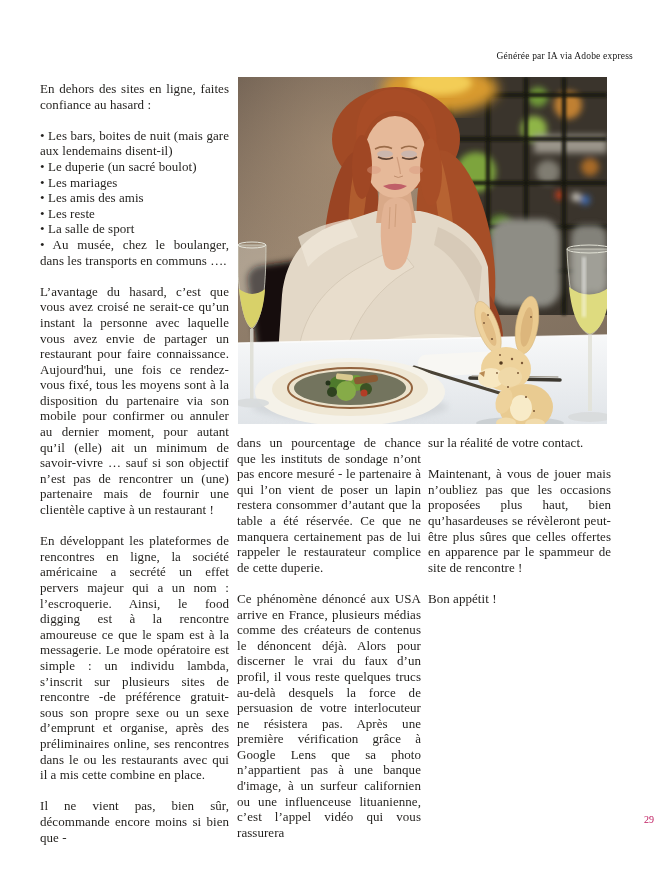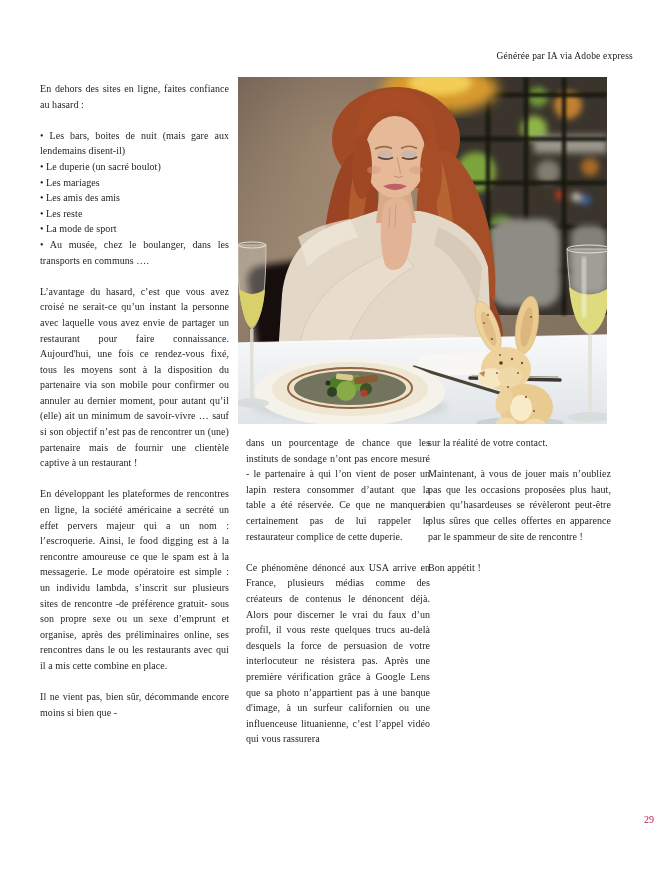--- a/index.html
+++ b/index.html
@@ -11,27 +11,27 @@
   }
   .caption {
     position:absolute; top:51px; right:48px;
     font-size:9.5px; letter-spacing:.2px; color:#141414;
   }
   .photo {
     position:absolute; left:238px; top:77px; width:369px; height:347px;
   }
   .photo svg { display:block; width:369px; height:347px; }
   .col {
-    position:absolute; text-align:justify; font-size:10px;
+    position:absolute; text-align:justify; font-size:13px;
     line-height:15.6px; letter-spacing:.05px; color:#211f1c;
   }
   .col p { margin:0; }
   .gap { margin-top:15.6px !important; }
   #col-left  { left:40px;  top:81px;  width:189px; }
-  #col-mid   { left:246px; top:435px; width:184px; }
+  #col-mid   { left:237px; top:435px; width:184px; }
   #col-right { left:428px; top:435px; width:183px; }
   .bullets div { margin:0; }
   .pagenum {
     position:absolute; top:814px; right:27px;
     font-size:10px; color:#be185d;
   }
 </style>
 </head>
 <body>
 
@@ -237,21 +237,21 @@
   </div>
 
   <div class="col" id="col-left">
     <p>En dehors des sites en ligne, faites confiance au hasard :</p>
     <div class="bullets gap">
       <div>• Les bars, boites de nuit (mais gare aux lendemains disent-il)</div>
       <div>• Le duperie (un sacré boulot)</div>
       <div>• Les mariages</div>
       <div>• Les amis des amis</div>
       <div>• Les reste</div>
-      <div>• La mode de sport</div>
+      <div>• La salle de sport</div>
       <div>• Au musée, chez le boulanger, dans les transports en communs ….</div>
     </div>
     <p class="gap">L’avantage du hasard, c’est que vous avez croisé ne serait-ce qu’un instant la personne avec laquelle vous avez envie de partager un restaurant pour faire connaissance. Aujourd'hui, une fois ce rendez-vous fixé, tous les moyens sont à la disposition du partenaire via son mobile pour confirmer ou annuler au dernier moment, pour autant qu’il (elle) ait un minimum de savoir-vivre … sauf si son objectif n’est pas de rencontrer un (une) partenaire mais de fournir une clientèle captive à un restaurant !</p>
     <p class="gap">En développant les plateformes de rencontres en ligne, la société américaine a secrété un effet pervers majeur qui a un nom : l’escroquerie. Ainsi, le food digging est à la rencontre amoureuse ce que le spam est à la messagerie. Le mode opératoire est simple : un individu lambda, s’inscrit sur plusieurs sites de rencontre -de préférence gratuit- sous son propre sexe ou un sexe d’emprunt et organise, après des préliminaires online, ses rencontres dans le ou les restaurants avec qui il a mis cette combine en place.</p>
     <p class="gap">Il ne vient pas, bien sûr, décommande encore moins si bien que -</p>
   </div>
 
   <div class="col" id="col-mid">
     <p>dans un pourcentage de chance que les instituts de sondage n’ont pas encore mesuré - le partenaire à qui l’on vient de poser un lapin restera consommer d’autant que la table a été réservée. Ce que ne manquera certainement pas de lui rappeler le restaurateur complice de cette duperie.</p>
     <p class="gap">Ce phénomène dénoncé aux USA arrive en France, plusieurs médias comme des créateurs de contenus le dénoncent déjà. Alors pour discerner le vrai du faux d’un profil, il vous reste quelques trucs au-delà desquels la force de persuasion de votre interlocuteur ne résistera pas. Après une première vérification grâce à Google Lens que sa photo n’appartient pas à une banque d'image,  à un surfeur californien ou une influenceuse lituanienne, c’est l’appel vidéo qui vous rassurera</p>

